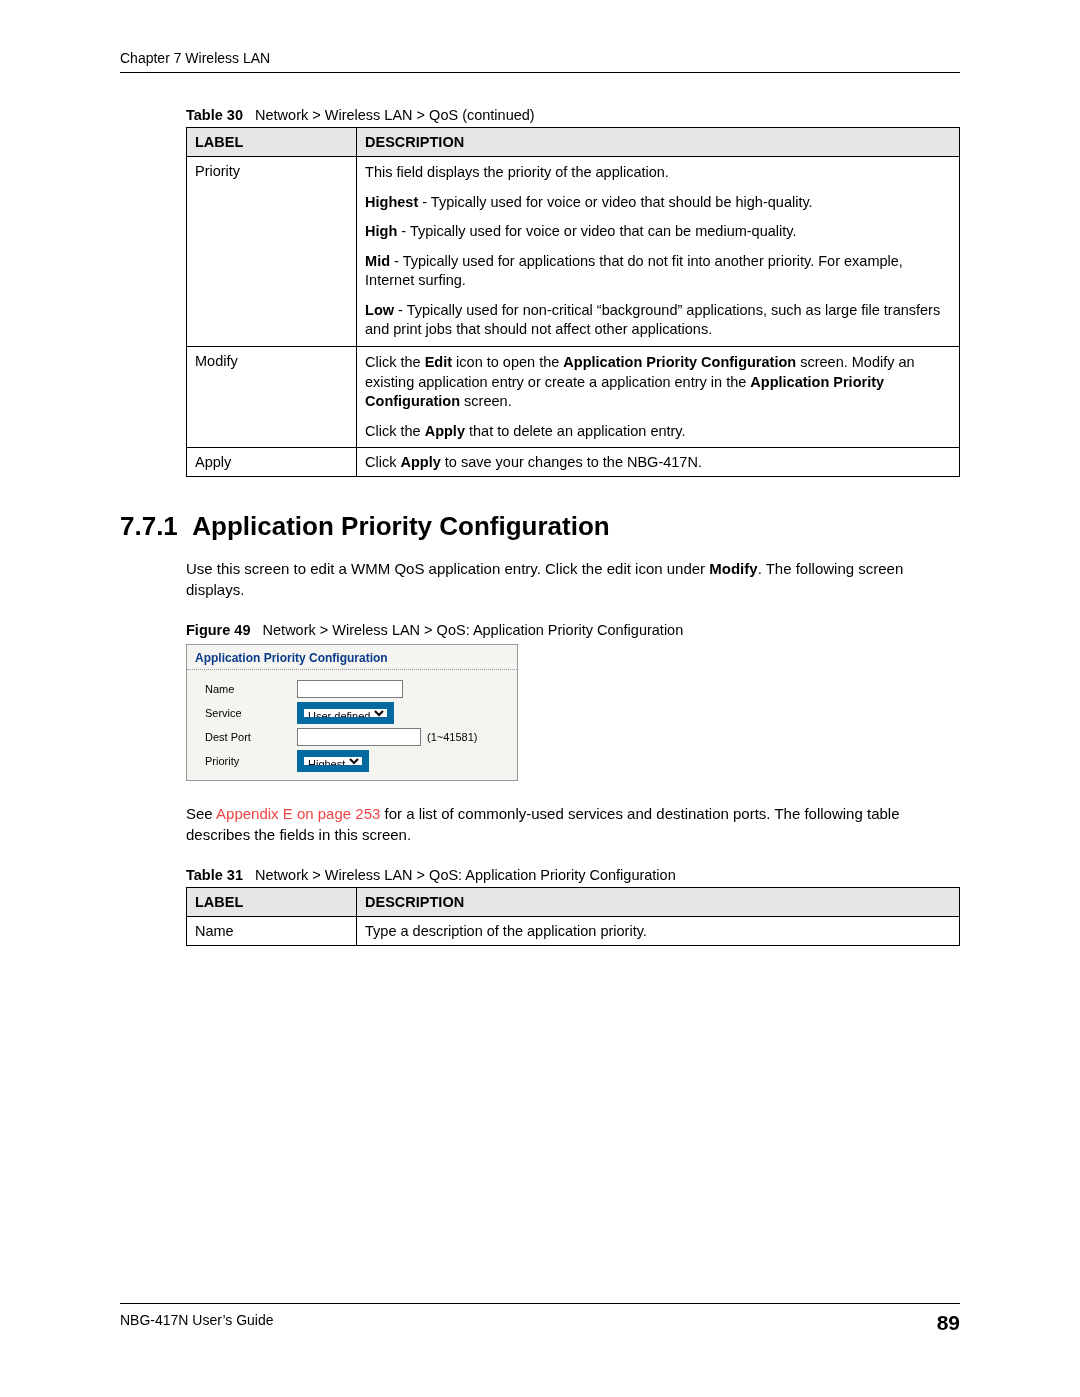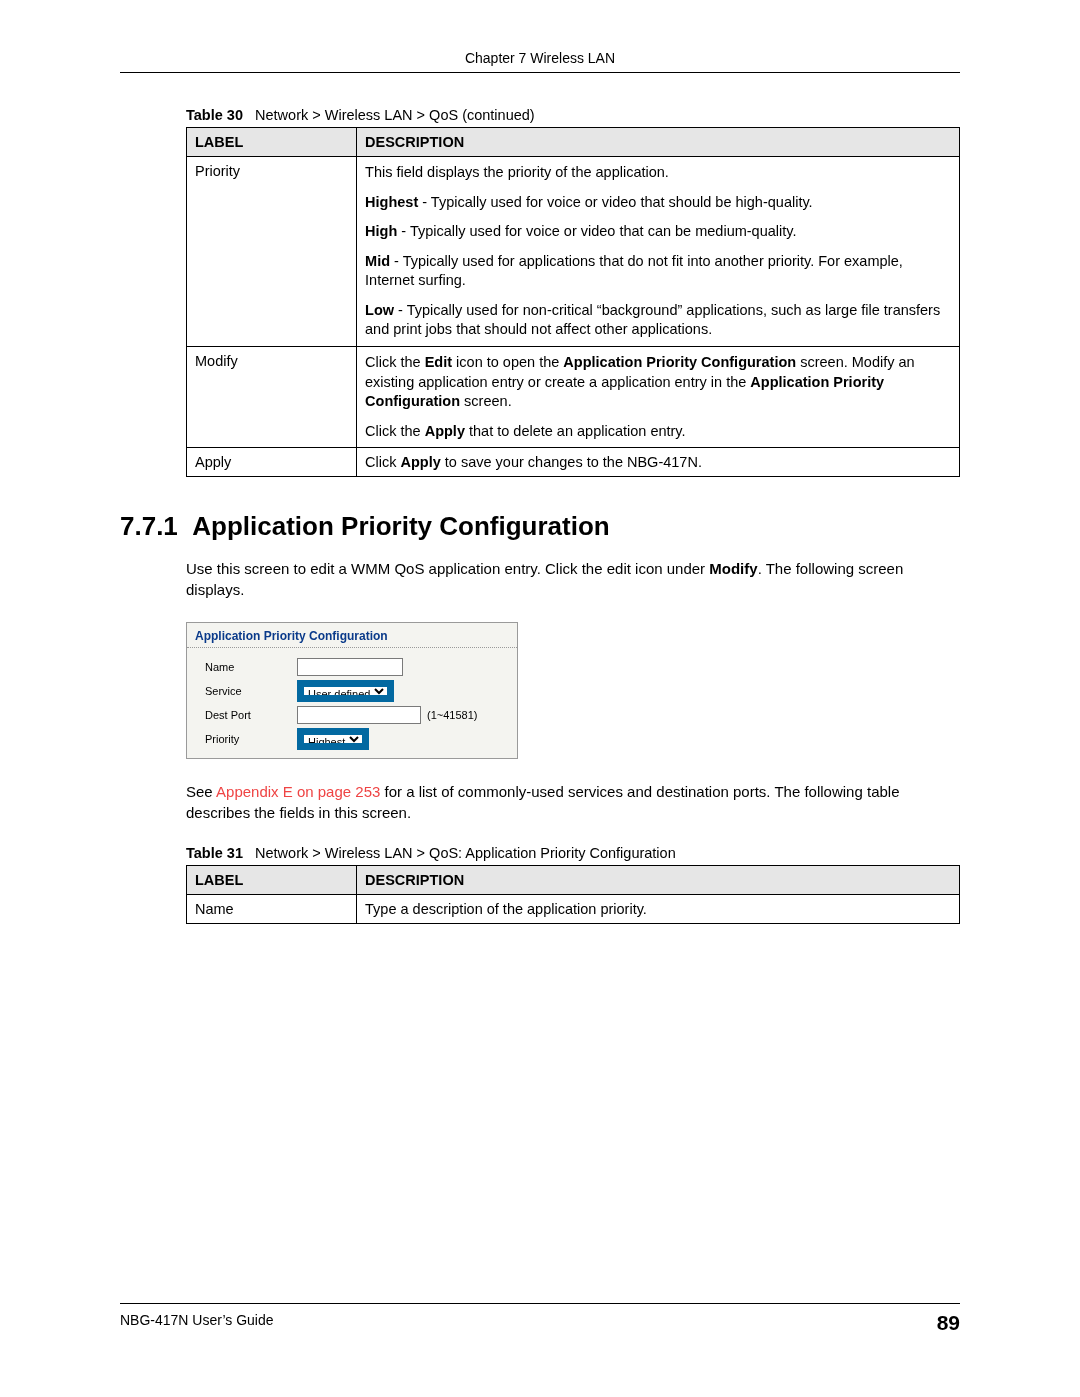--- a/index.html
+++ b/index.html
@@ -11,21 +11,21 @@
     background: #fff;
   }
   .page {
     width: 1080px;
     height: 1397px;
     position: relative;
     box-sizing: border-box;
     padding: 50px 120px 60px 120px;
   }
   .chapter-header {
-    text-align: center;
+    text-align: left;
     font-family: Arial, Helvetica, sans-serif;
     font-size: 14px;
     padding-bottom: 6px;
   }
   .top-rule {
     border-top: 1px solid #000;
     margin-bottom: 34px;
   }
   .content {
     margin-left: 66px;
@@ -175,20 +175,24 @@
       </table>
 
     <h2 class="section">
       <span>7.7.1</span>&nbsp;&nbsp;<span>Application Priority Configuration</span>
     </h2>
 
     <div class="bodytext">
       <span>Use this screen to edit a WMM QoS application entry. Click the edit icon under </span><b>Modify</b><span>. The following screen displays.</span>
     </div>
 
+    <div class="figure-caption">
+      <span class="fnum">Figure 49</span>
+      &nbsp;&nbsp;<span>Network &gt; Wireless LAN &gt; QoS: Application Priority Configuration</span>
+    </div>
 
     <div class="dialog">
       <div class="dialog-title">Application Priority Configuration</div>
       <div class="dialog-body">
         <div class="frow">
           <span class="flabel">Name</span>
           <input type="text" style="width: 100px;">
         </div>
         <div class="frow">
           <span class="flabel">Service</span>

